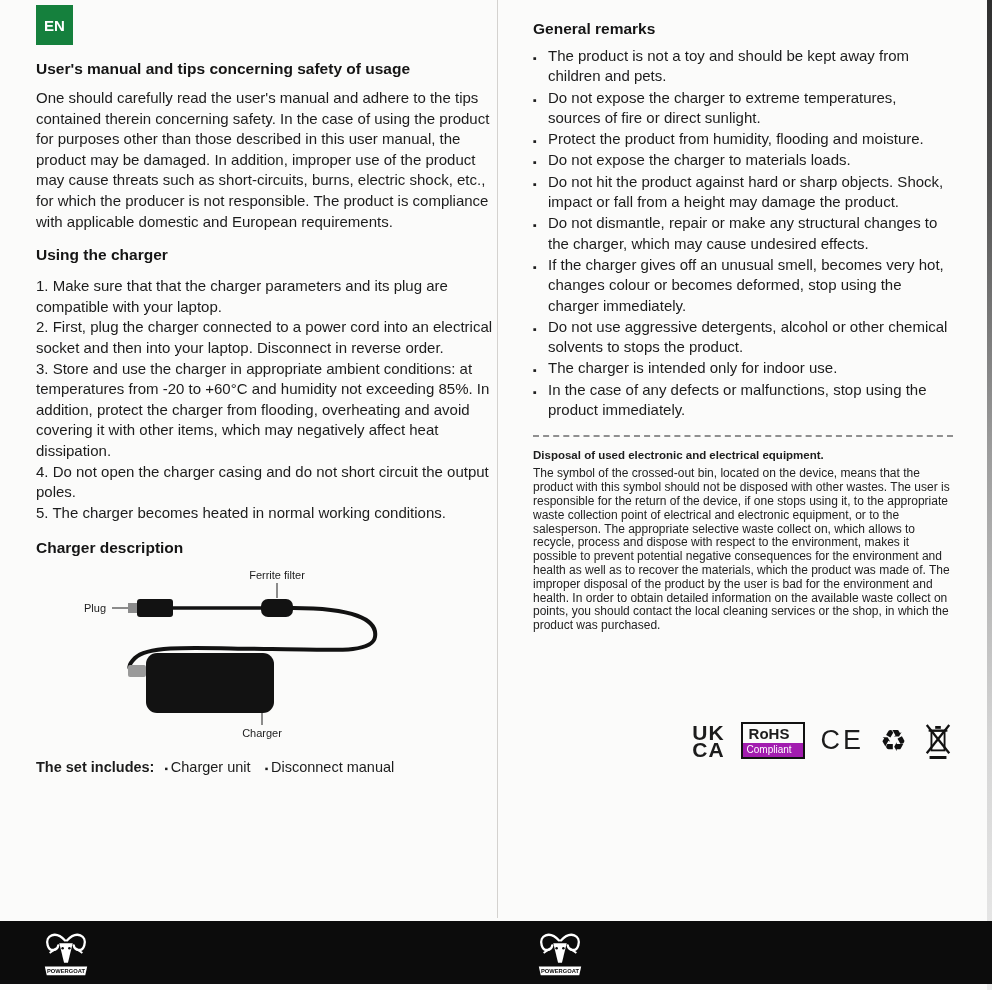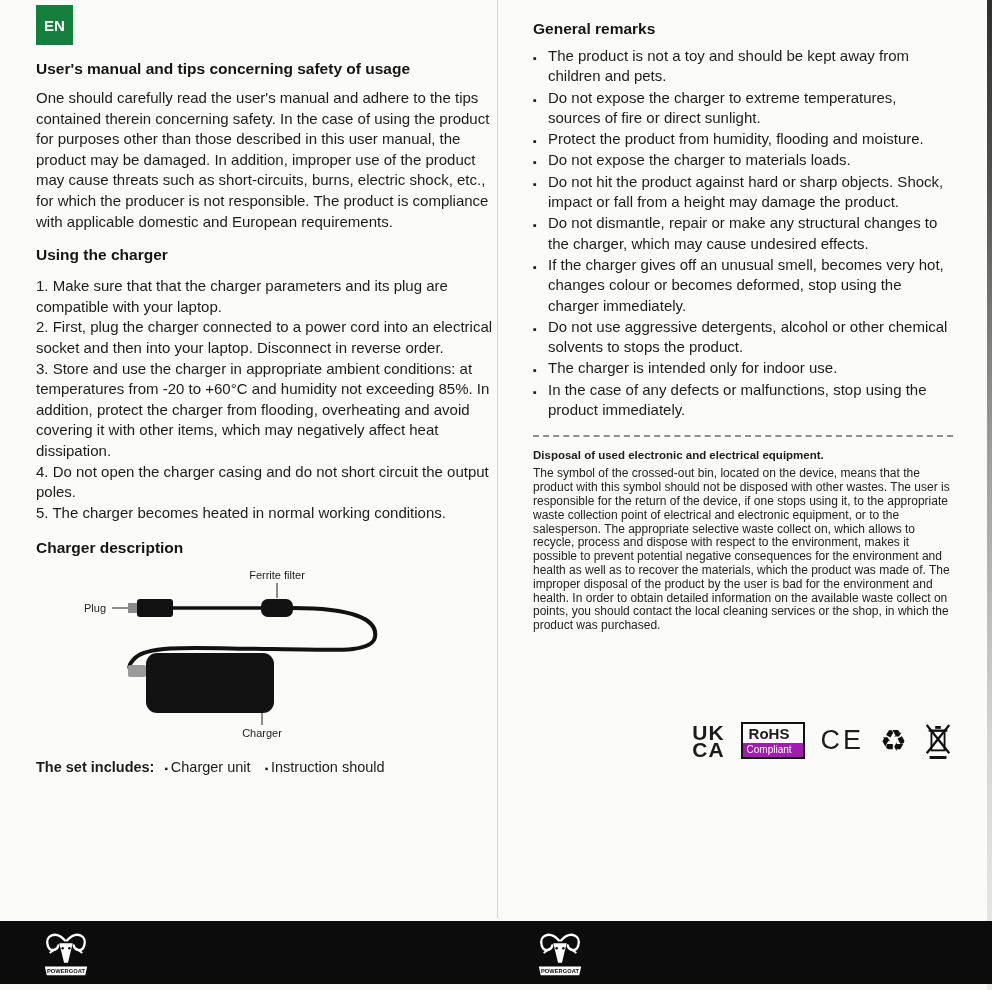--- a/index.html
+++ b/index.html
@@ -137,21 +137,21 @@
         <rect x="74" y="88" width="128" height="60" rx="11" fill="#121212"></rect>
 
         <line x1="190" y1="148" x2="190" y2="160" stroke="#1c1c1c" stroke-width="1"></line>
         <text class="diag-label" x="190" y="172" text-anchor="middle">Charger</text>
       </svg>
     </div>
 
     <p class="set-includes">
       <span class="label">The set includes:</span>
       <span class="inc-item">Charger unit</span>
-      <span class="inc-item">Instruction should</span>
+      <span class="inc-item">Disconnect manual</span>
     </p>
   </div>
 
   <div class="col-right">
 
     <h2 style="margin-bottom:8px">General remarks</h2>
 
     <ul class="remarks-list">
       <li>The product is not a toy and should be kept away from children and pets.</li>
       <li>Do not expose the charger to extreme temperatures, sources of fire or direct sunlight.</li>

